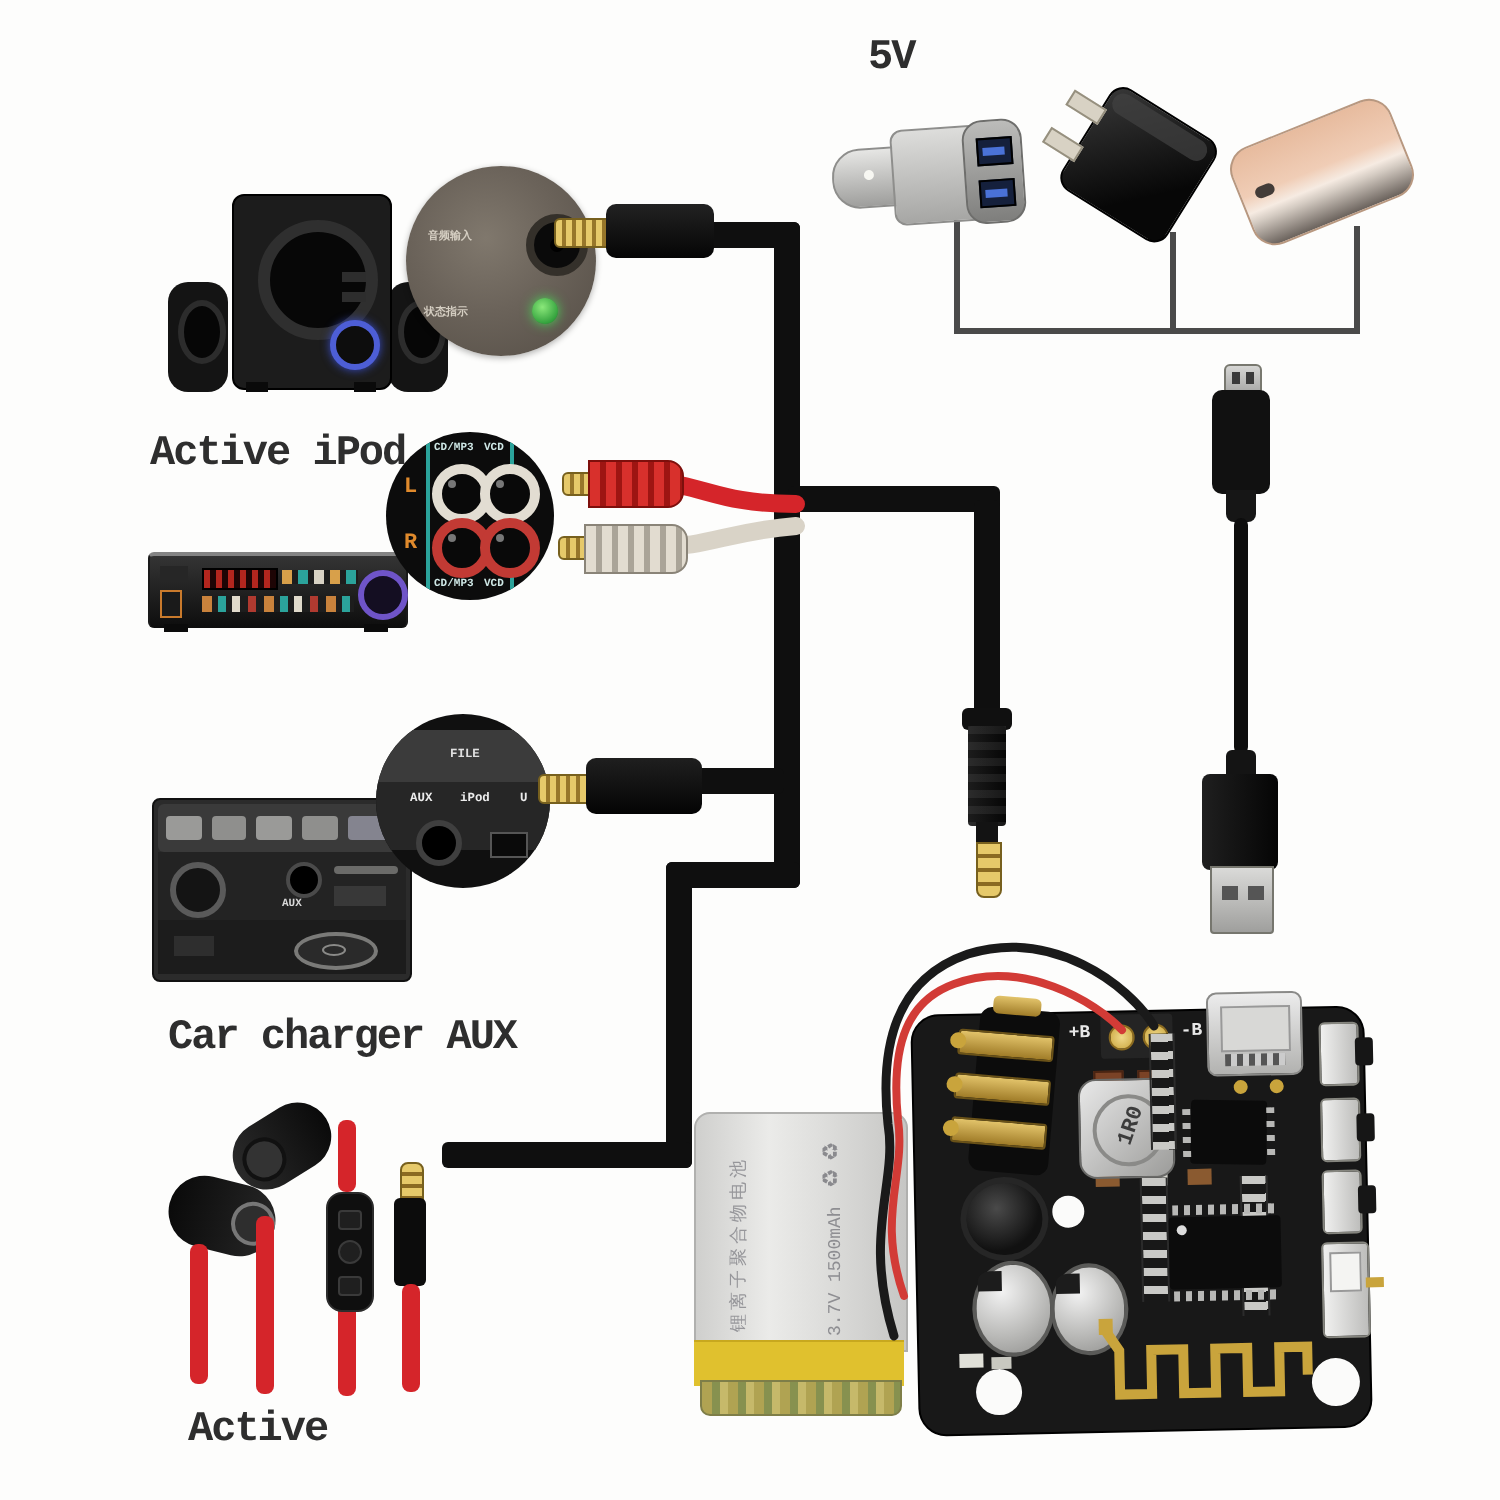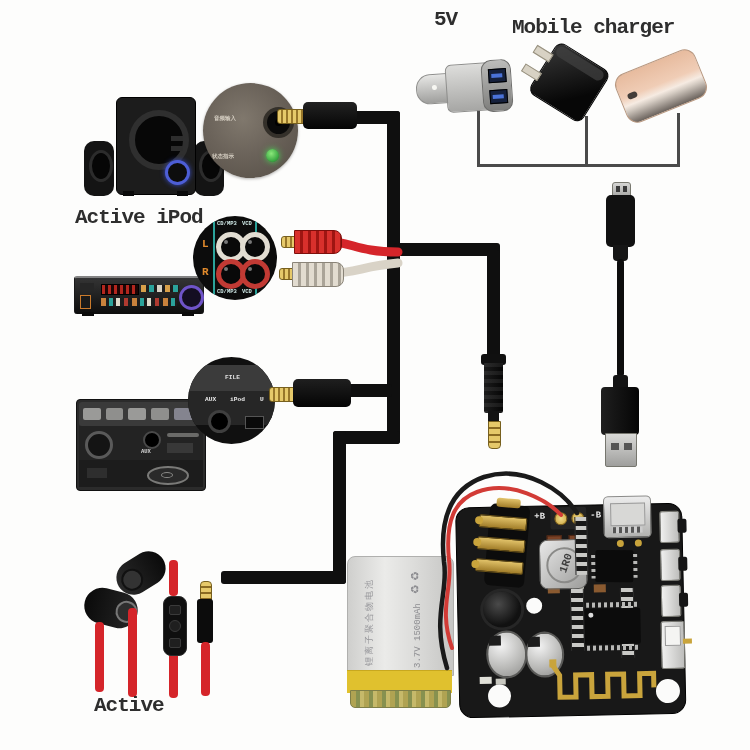--- a/index.html
+++ b/index.html
@@ -1,21 +1,21 @@
 <!DOCTYPE html>
 <html><head>
 <meta charset="utf-8">
 <style>
   html,body{margin:0;padding:0;background:#ffffff;}
   #canvas{position:relative;width:750px;height:750px;background:#fdfdfc;overflow:hidden;
           font-family:"Liberation Mono", monospace;}
   .abs{position:absolute;}
   .cable{position:absolute;background:#0f0f0f;border-radius:3px;}
   .thin{position:absolute;background:#4a4a4a;}
-  .lbl{position:absolute;font-weight:bold;color:#2e2e2e;font-size:21px;letter-spacing:-1px;white-space:nowrap;}
+  .lbl{position:absolute;font-weight:bold;color:#2e2e2e;font-size:21px;letter-spacing:-1px;white-space:nowrap;margin-top:10px;}
   .t55{font-size:10px;transform:scale(.55);transform-origin:left top;white-space:nowrap;font-weight:bold;}
   .t60{font-size:10px;transform:scale(.62);transform-origin:left top;white-space:nowrap;font-weight:bold;}
   .goldh{background:repeating-linear-gradient(90deg,#e6c96a 0 3px,#97762a 3px 5px);border:1px solid #77601e;border-radius:3px 0 0 3px;}
   .goldv{background:repeating-linear-gradient(180deg,#e6c96a 0 5px,#8a6a22 5px 7px);border:1px solid #77601e;border-radius:0 0 4px 4px;}
   .vtext{position:absolute;transform:rotate(-90deg);transform-origin:left top;white-space:nowrap;}
   .hole{position:absolute;border-radius:50%;background:#fbfbfa;}
   .sidebtn{position:absolute;background:linear-gradient(90deg,#f0f0ef,#bdbdbb);border:1px solid #86867f;border-radius:3px;}
   .btncap{position:absolute;background:#161616;border-radius:2px;}
   .hdr{position:absolute;background:repeating-linear-gradient(180deg,#c9c9c6 0 4px,#181818 4px 9px);border-left:1px solid #2b2b2b;border-right:1px solid #2b2b2b;}
   svg{position:absolute;overflow:visible;}
@@ -38,21 +38,20 @@
   <div class="cable" style="left:333px;top:431px;width:67px;height:13px;"></div>
   <div class="cable" style="left:333px;top:431px;width:13px;height:153px;"></div>
   <div class="cable" style="left:221px;top:571px;width:125px;height:13px;"></div>
 
   <svg style="left:0;top:0;" width="750" height="750" viewBox="0 0 750 750">
     <path d="M326,241 C352,242 358,252 398,252" fill="none" stroke="#d5252a" stroke-width="9" stroke-linecap="round"></path>
     <path d="M328,273 C354,274 362,266 398,263" fill="none" stroke="#d9d3c7" stroke-width="9" stroke-linecap="round"></path>
   </svg>
 
   <div class="lbl" style="left:434px;top:8px;">5V</div>
-  <div class="lbl" style="left:512px;top:16px;">Mobile charger</div>
 
   <div class="abs" style="left:416px;top:62px;width:95px;height:50px;transform:rotate(-4deg);">
     <div class="abs" style="left:0;top:10px;width:34px;height:28px;background:linear-gradient(180deg,#e6e6e4,#9e9e9c);border-radius:14px 0 0 14px;border:1px solid #8e8e8c;"></div>
     <div class="abs" style="left:16px;top:21px;width:5px;height:5px;background:#f7f7f2;border-radius:50%;"></div>
     <div class="abs" style="left:30px;top:2px;width:46px;height:46px;background:linear-gradient(180deg,#dddddb,#a6a6a4);border-radius:6px;border:1px solid #8e8e8c;"></div>
     <div class="abs" style="left:66px;top:0;width:28px;height:50px;background:linear-gradient(180deg,#bcbcba,#7e7e7c);border-radius:10px;border:1px solid #6e6e6c;">
       <div class="abs" style="left:6px;top:8px;width:16px;height:12px;background:#15203c;border:1px solid #000;">
         <div class="abs" style="left:2px;top:4px;width:11px;height:4px;background:#4a72d8;"></div>
       </div>
       <div class="abs" style="left:6px;top:29px;width:16px;height:12px;background:#15203c;border:1px solid #000;">
@@ -187,20 +186,21 @@
     <div class="abs t60" style="left:72px;top:39px;color:#ececec;">U</div>
     <div class="abs" style="left:20px;top:53px;width:17px;height:17px;border-radius:50%;background:#000;border:3px solid #3f3f3f;"></div>
     <div class="abs" style="left:57px;top:59px;width:17px;height:11px;background:#0a0a0a;border:1px solid #555;"></div>
   </div>
 
   <div class="abs" style="left:269px;top:378px;width:84px;height:30px;">
     <div class="abs goldh" style="left:0;top:9px;width:25px;height:13px;"></div>
     <div class="abs" style="left:24px;top:1px;width:58px;height:28px;background:linear-gradient(180deg,#1f1f1f,#040404);border-radius:5px;"></div>
   </div>
 
+  <div class="lbl" style="left:84px;top:498px;">Car charger AUX</div>
 
   <div class="abs" style="left:481px;top:354px;width:25px;height:95px;">
     <div class="abs" style="left:0;top:0;width:25px;height:11px;background:#101010;border-radius:3px;"></div>
     <div class="abs" style="left:3px;top:9px;width:19px;height:50px;background:linear-gradient(90deg,#1c1c1c,#060606);border-radius:2px;"></div>
     <div class="abs" style="left:3px;top:9px;width:19px;height:50px;background:repeating-linear-gradient(180deg,rgba(255,255,255,.07) 0 4px,transparent 4px 8px);"></div>
     <div class="abs" style="left:7px;top:57px;width:11px;height:12px;background:#131313;"></div>
     <div class="abs goldv" style="left:7px;top:67px;width:11px;height:26px;"></div>
   </div>
 
   <div class="abs" style="left:598px;top:180px;width:45px;height:290px;">

